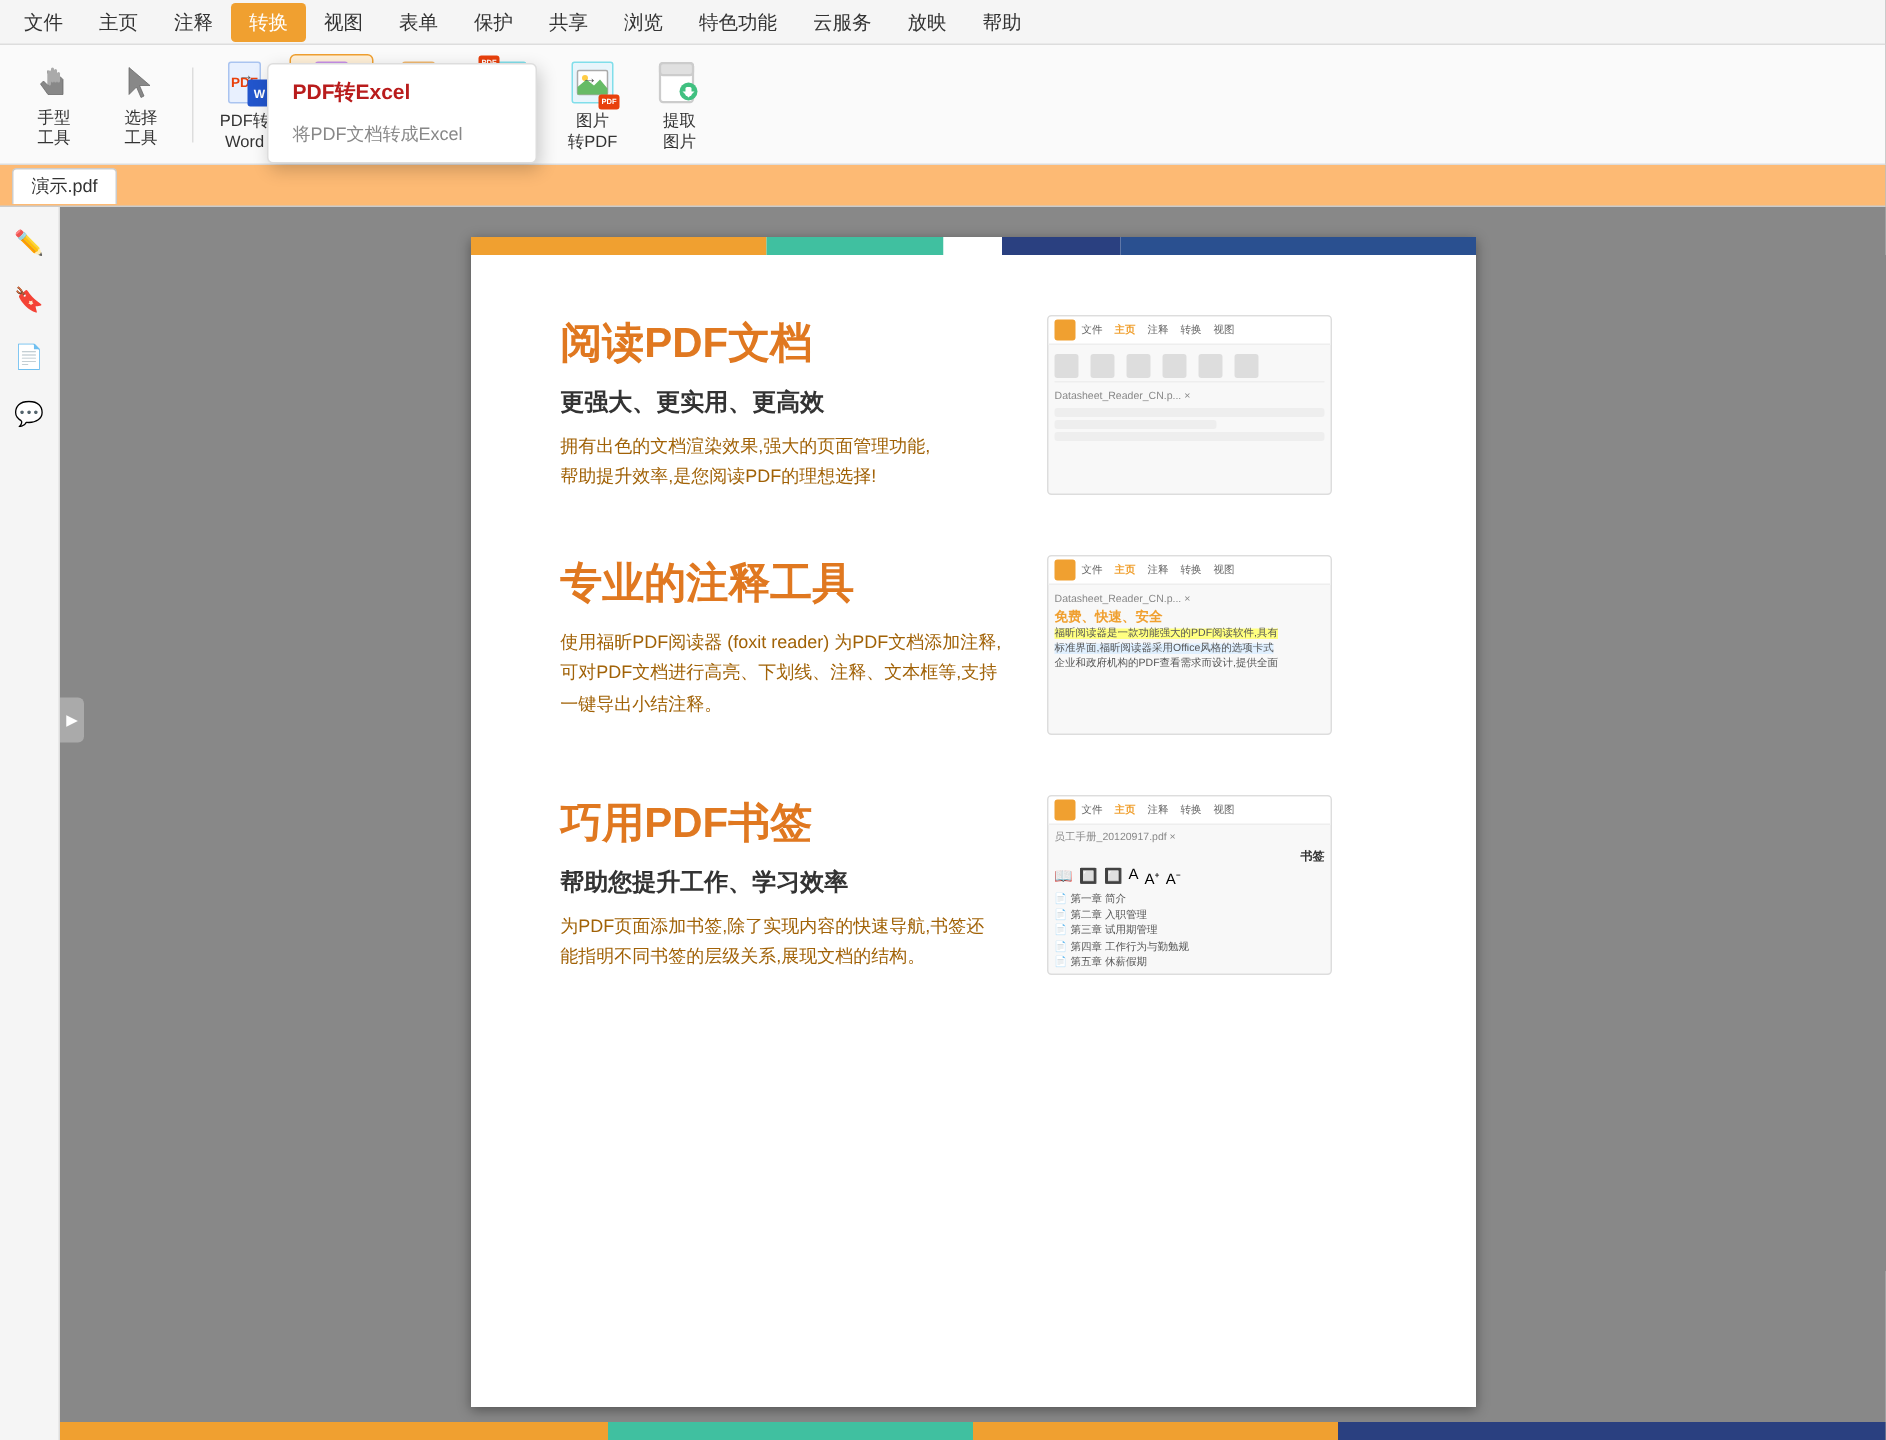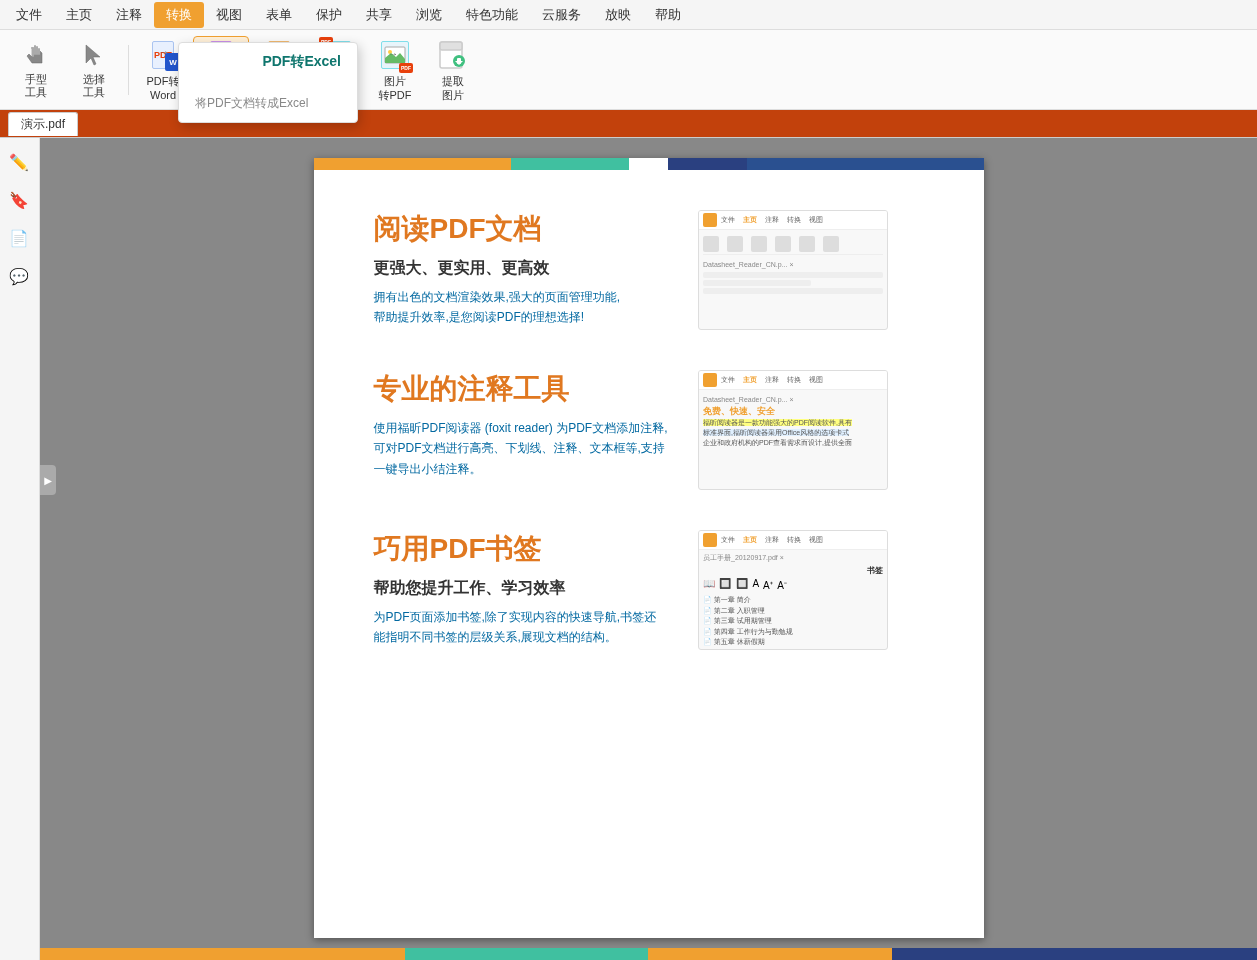--- a/index.html
+++ b/index.html
@@ -29,21 +29,21 @@
     .tool-btn .icon-area {
       width: 36px; height: 36px; display: flex; align-items: center; justify-content: center;
       margin-bottom: 2px;
     }
     .tool-btn .label { text-align: center; line-height: 1.2; font-size: 11px; }
 
     .toolbar-separator { width: 1px; height: 50px; background: #ddd; margin: 0 4px; }
 
     
     .tab-bar {
-      display: flex; align-items: center; background: #c2410c;
+      display: flex; align-items: center; background: #fdba74;
       height: 28px; padding: 0 8px; border-bottom: 1px solid #ccc;
     }
     .tab-item {
       display: flex; align-items: center; background: #fff;
       border: 1px solid #ccc; border-bottom: none; border-radius: 3px 3px 0 0;
       padding: 3px 12px; font-size: 12px; cursor: pointer; color: #333;
     }
 
     
     .sidebar {
@@ -86,21 +86,21 @@
 
     
     .pdf-content { padding: 40px 40px 20px 60px; }
 
     .section { margin-bottom: 40px; display: flex; gap: 30px; }
     .section-text { flex: 1.2; }
     .section-img { flex: 1; }
 
     .section-title { font-size: 28px; font-weight: bold; color: #e07820; margin-bottom: 10px; }
     .section-subtitle { font-size: 16px; font-weight: bold; color: #333; margin-bottom: 8px; }
-    .section-body { font-size: 12px; color: #0369a1; line-height: 1.7; }
+    .section-body { font-size: 12px; color: #a16207; line-height: 1.7; }
 
     
     .app-screenshot {
       border: 1px solid #ddd; border-radius: 3px; background: #f8f8f8;
       width: 190px; height: 120px; overflow: hidden; font-size: 8px;
       position: relative;
     }
     .app-ss-header {
       display: flex; background: #fff; border-bottom: 1px solid #eee;
       padding: 2px 4px; gap: 4px; align-items: center;
@@ -138,21 +138,21 @@
       display: flex; align-items: center; justify-content: center; cursor: pointer;
       color: #fff; font-size: 10px; z-index: 10;
     }
 
     
     .tooltip-dropdown {
       position: absolute; left: 178px; top: 42px; background: #fff;
       border: 1px solid #ddd; border-radius: 4px; box-shadow: 2px 4px 12px rgba(0,0,0,0.2);
       padding: 10px 16px; z-index: 100; width: 180px;
     }
-    .tooltip-title { font-weight: bold; font-size: 14px; color: #0f766e; margin-bottom: 24px; text-align: right; }
+    .tooltip-title { font-weight: bold; font-size: 14px; color: #b91c1c; margin-bottom: 10px; }
     .tooltip-desc { font-size: 12px; color: #888; }
 
     
     .bottom-strip {
       position: absolute; bottom: 0; left: 40px; right: 0; height: 12px;
       background: linear-gradient(to right, #f0a030, #f0a030 30%, #40c0a0 30%, #40c0a0 50%, #f0a030 50%, #f0a030 70%, #2a4080 70%);
     }
   </style>
 </head>
 <body>

